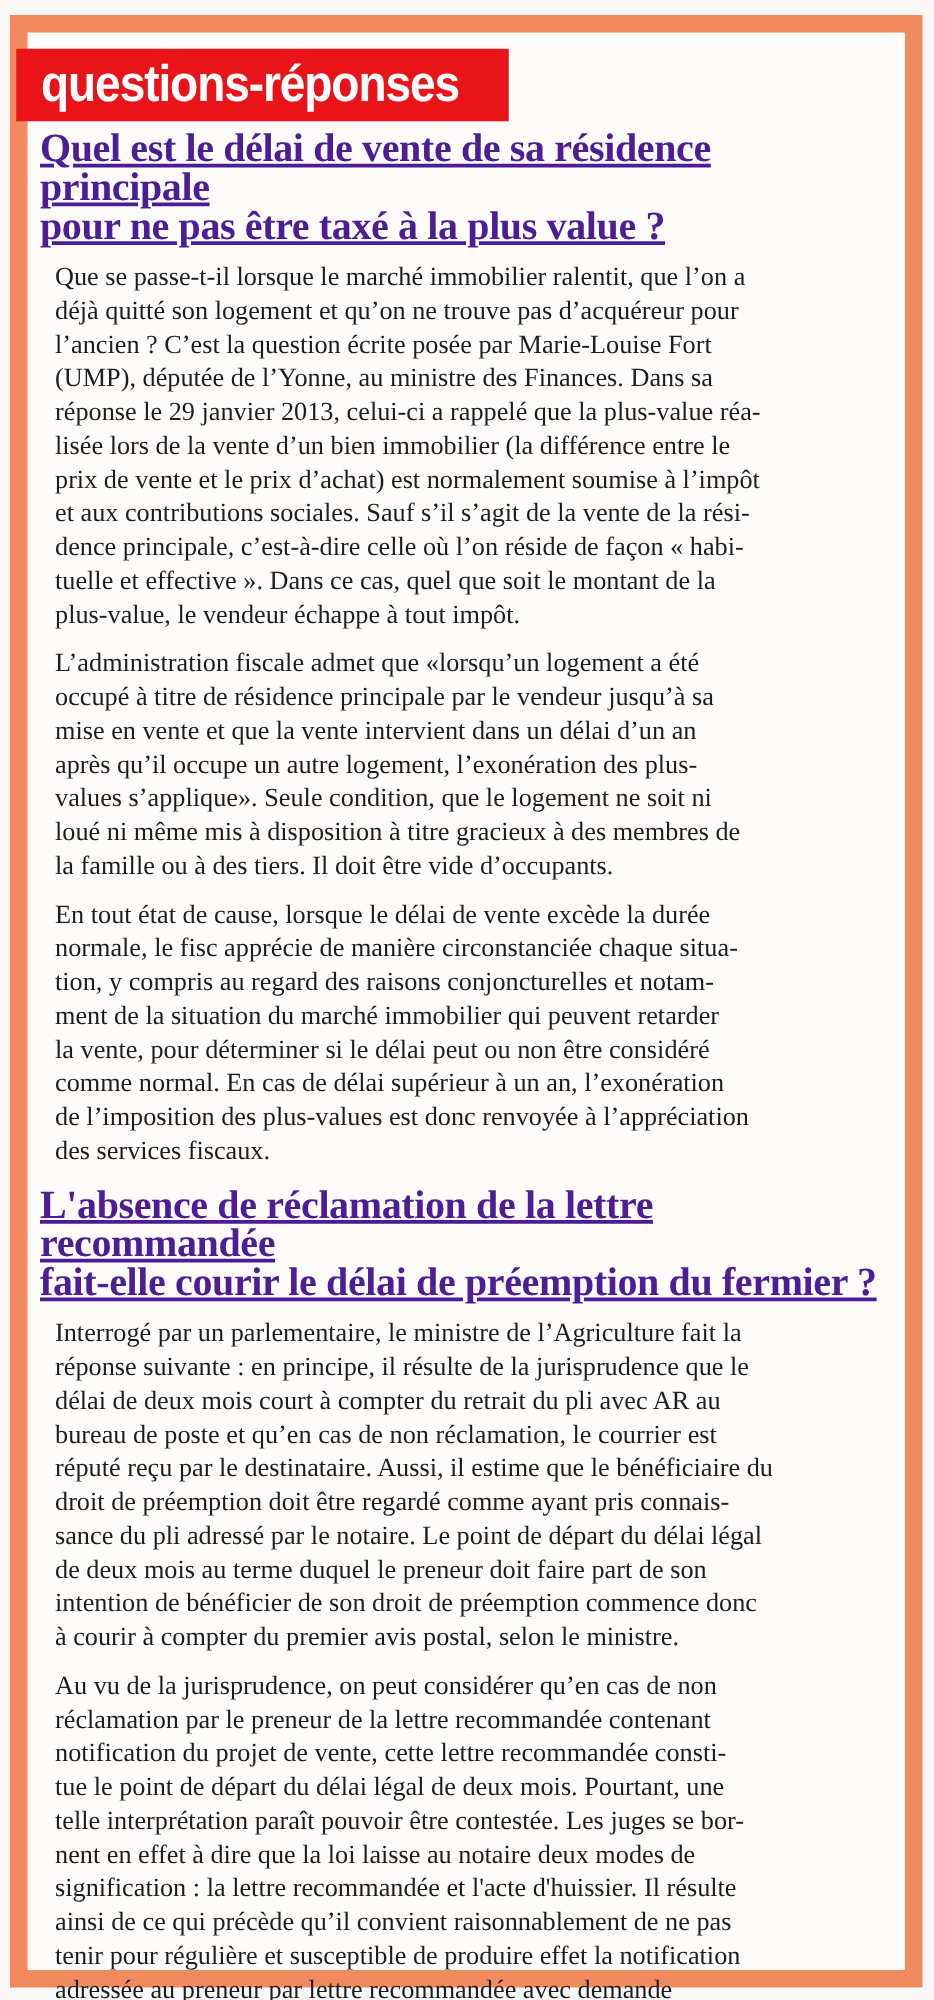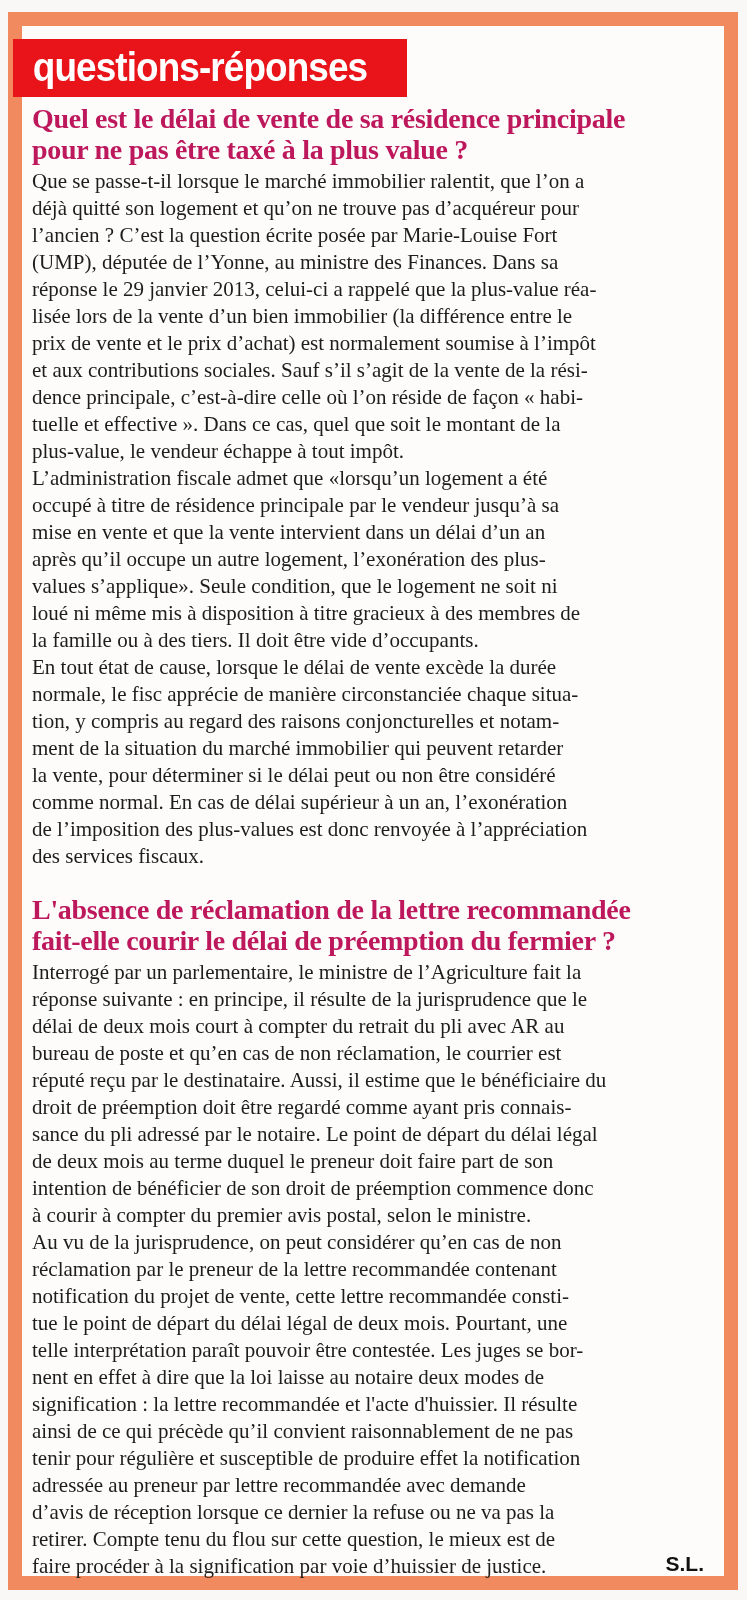--- a/index.html
+++ b/index.html
@@ -57,31 +57,32 @@
     position: absolute;
     left: 32px;
     top: 103px;
     width: 674px;
     color: #1d1d1d;
   }
   .q-heading {
     margin: 0 0 3px 0;
     font-family: "Liberation Serif", serif;
     font-weight: bold;
-    font-size: 28px;
+    font-size: 32px;
     line-height: 31px;
     letter-spacing: -0.3px;
-    color: #be185d;
+    color: #4c1d95;
     white-space: pre-line;
+    text-decoration: underline;
   }
   .q-heading.second {
-    margin-top: 24px;
+    margin-top: 14px;
   }
   .para {
-    margin: 0;
+    margin: 12px;
     font-size: 21px;
     line-height: 27px;
     white-space: pre-line;
     letter-spacing: 0px;
   }
   .last-para-wrap {
     position: relative;
   }
   .signature {
     position: absolute;

